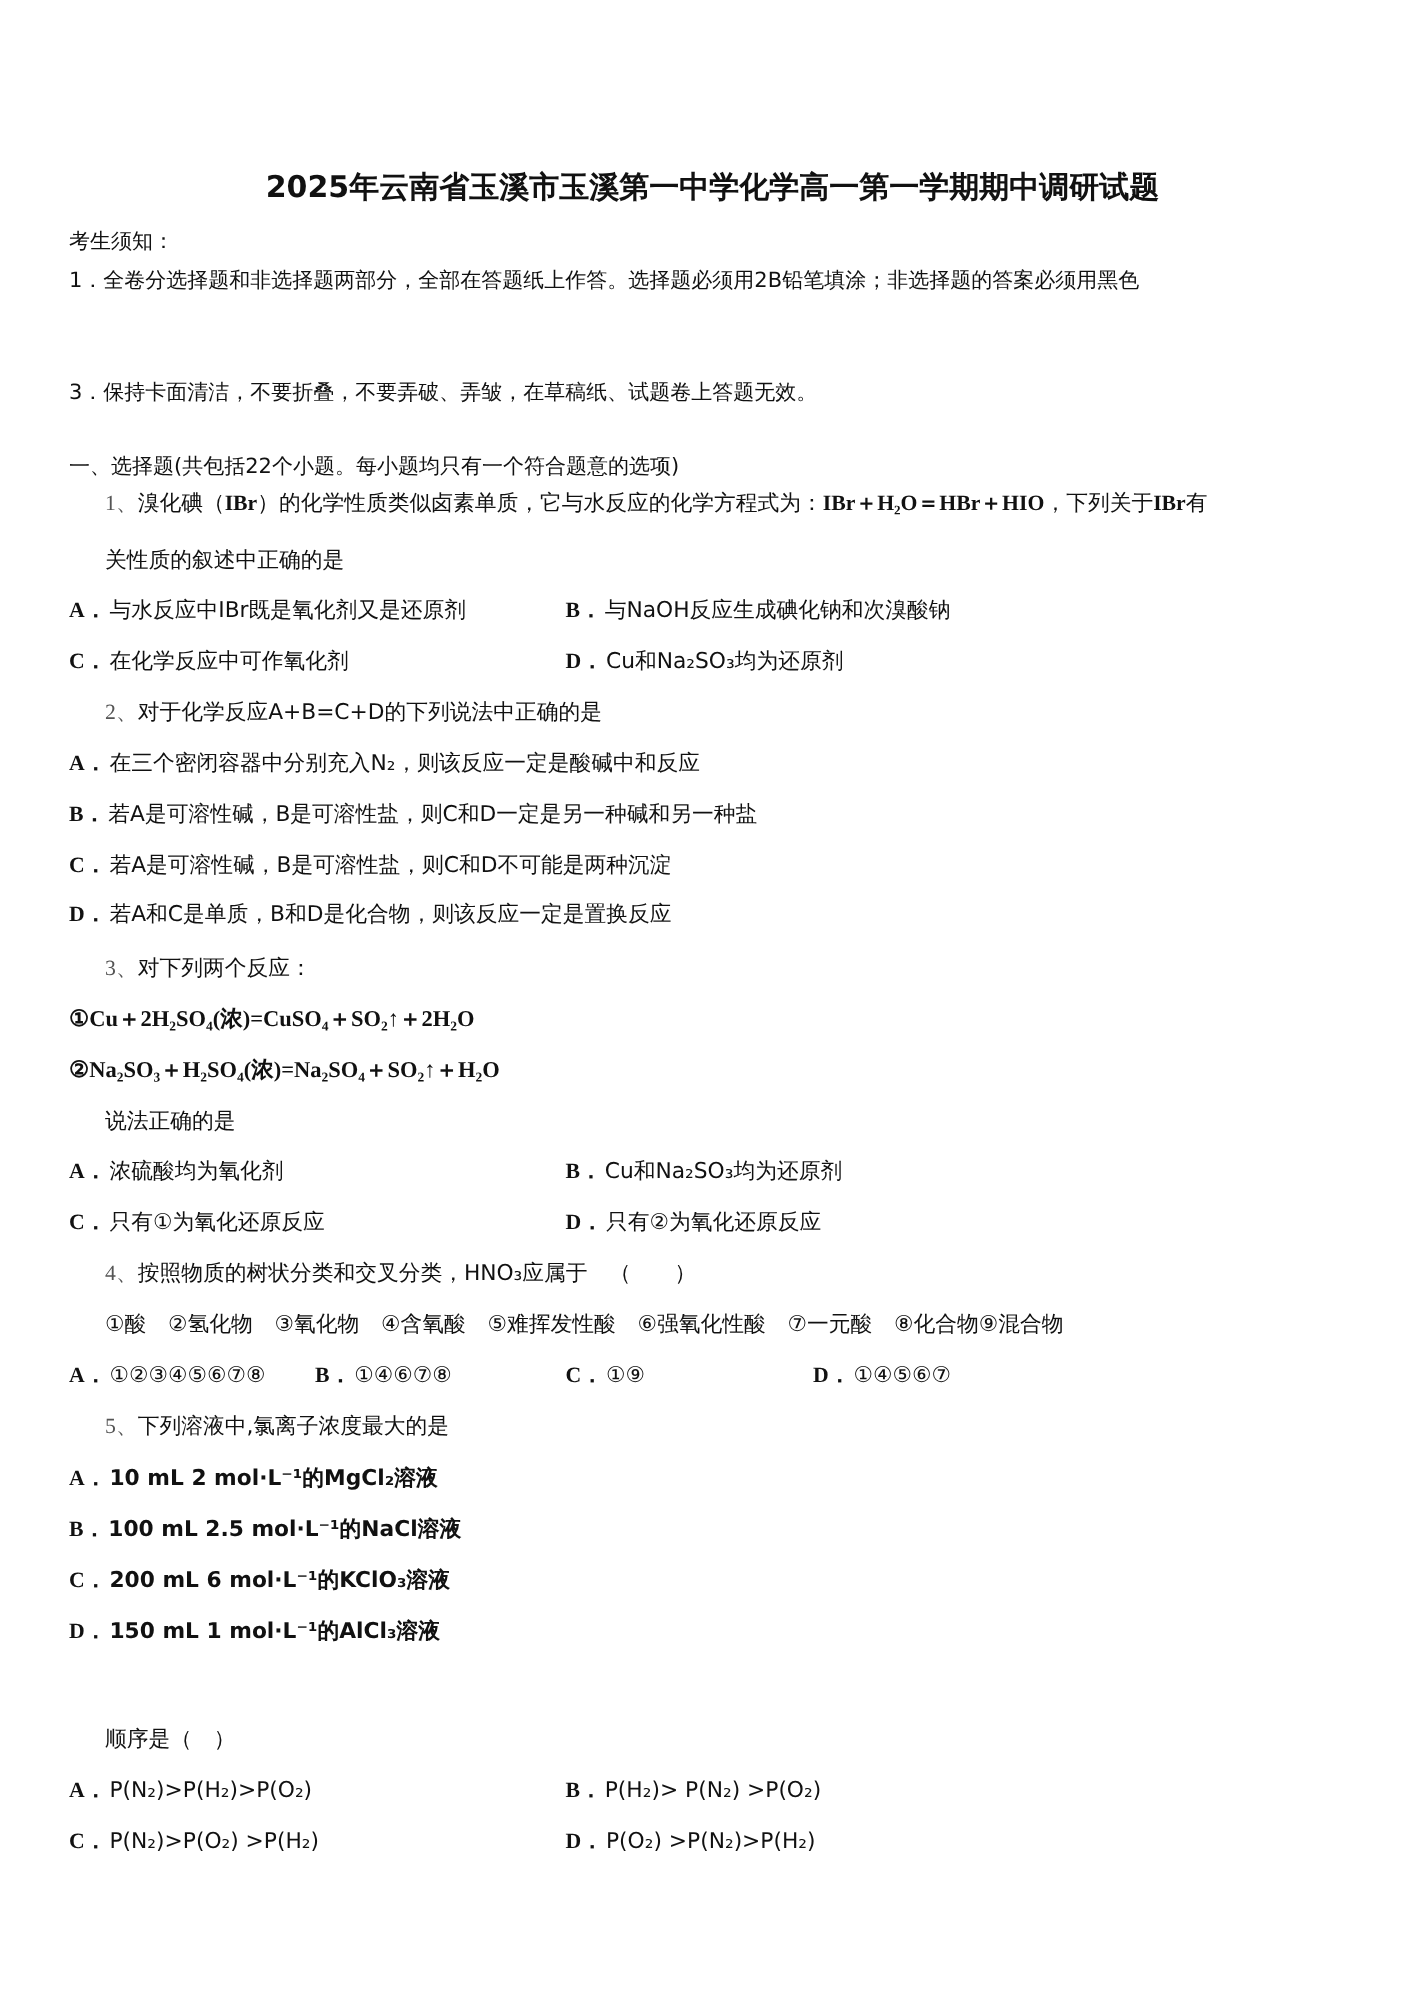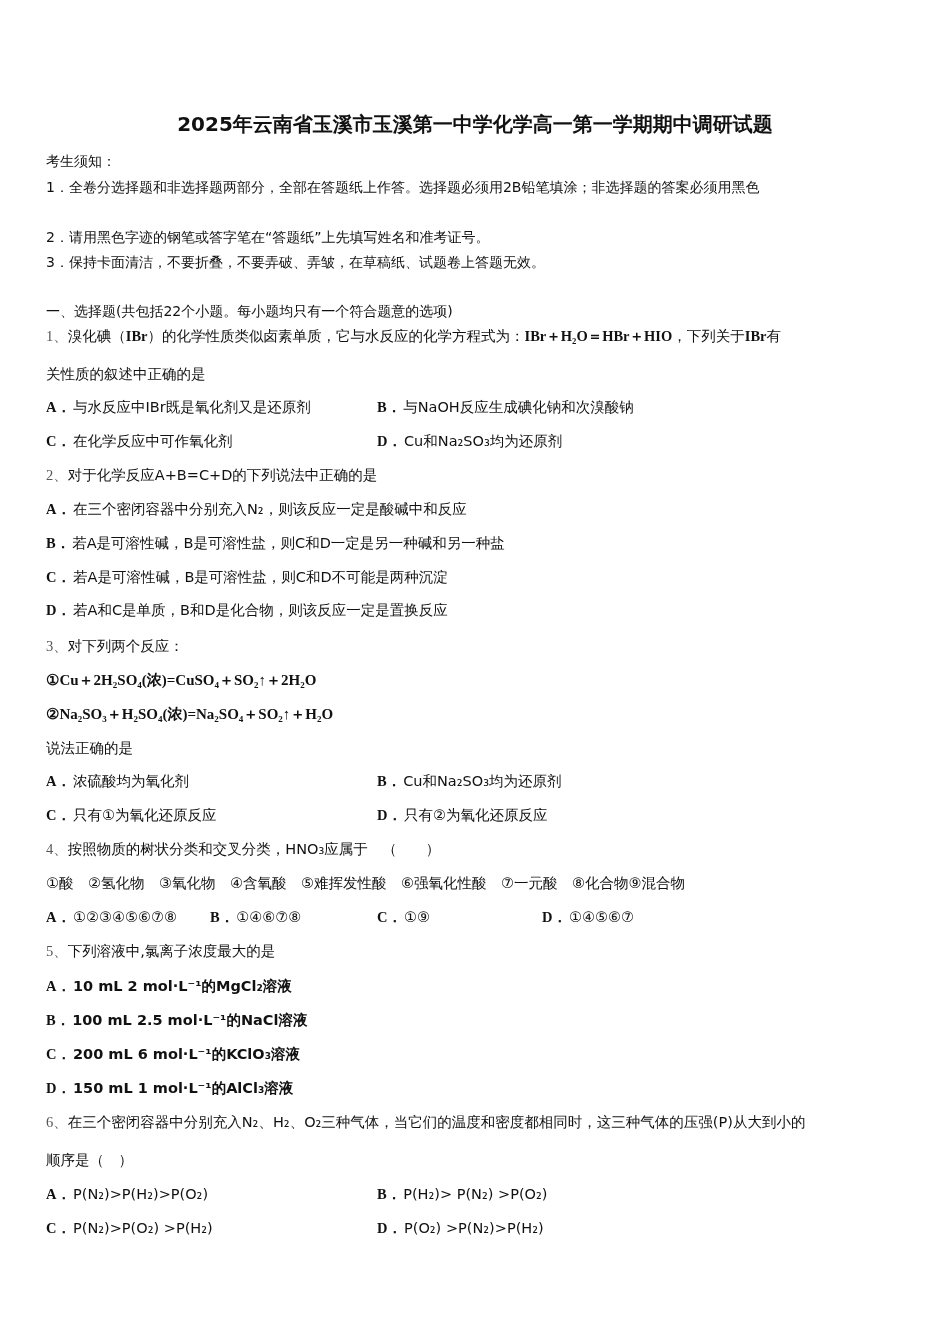--- a/index.html
+++ b/index.html
@@ -4,38 +4,37 @@
 <style>
   html, body { margin: 0; padding: 0; background: #ffffff; }
   body { width: 950px; height: 1344px; position: relative; overflow: hidden;
          font-family: "DejaVu Serif", "Liberation Serif", serif; color: #111; }
   .page { position: absolute; left: 0; top: 0; width: 950px; height: 1204px; }
   .title { position: absolute; left: 0; top: 111px; width: 950px; text-align: center;
            font-family: "DejaVu Sans", "Liberation Sans", sans-serif; font-weight: bold;
            font-size: 20px; letter-spacing: 0px; }
   .line { position: absolute; left: 46px; white-space: nowrap; font-size: 14.5px; line-height: 20px; }
   .notice { font-family: "DejaVu Sans", "Liberation Sans", sans-serif; font-size: 14px; }
-  .q { font-family: "DejaVu Sans", "Liberation Sans", sans-serif; font-size: 14.5px; }
+  .q { font-family: "DejaVu Sans", "Liberation Sans", sans-serif; font-size: 14.5px; margin-left: 24px; }
   .qnum { color: #555; font-family: "Liberation Serif", serif; }
   .b { font-weight: bold; font-family: "Liberation Serif", "DejaVu Serif", serif; }
   .opt { position: absolute; white-space: nowrap; font-size: 14.5px; line-height: 20px;
          font-family: "DejaVu Sans", "Liberation Sans", sans-serif; }
   .opt .lbl { font-weight: bold; font-family: "Liberation Serif", serif; margin-right: 2px; }
   .eq { font-family: "Liberation Serif", serif; font-weight: bold; font-size: 15px; }
 </style>
 </head>
 <body>
 
 <div class="page">
 
   <div class="title">2025年云南省玉溪市玉溪第一中学化学高一第一学期期中调研试题</div>
 
   <div class="line notice" style="top:151px">考生须知：</div>
   <div class="line notice" style="top:177px">1．全卷分选择题和非选择题两部分，全部在答题纸上作答。选择题必须用2B铅笔填涂；非选择题的答案必须用黑色</div>
-  <div class="line notice" style="top:227px">2．请用黑色字迹的钢笔或答字笔在“答题纸”上先填写姓名和准考证号。</div>
   <div class="line notice" style="top:252px">3．保持卡面清洁，不要折叠，不要弄破、弄皱，在草稿纸、试题卷上答题无效。</div>
 
   <div class="line notice" style="top:301px">一、选择题(共包括22个小题。每小题均只有一个符合题意的选项)</div>
 
   <div class="line q" style="top:326px">
     <span class="qnum">1、</span><span>溴化碘（</span><span class="b">IBr</span><span>）的化学性质类似卤素单质，它与水反应的化学方程式为：</span><span class="b">IBr＋H₂O＝HBr＋HIO</span><span>，下列关于</span><span class="b">IBr</span><span>有</span>
   </div>
   <div class="line q" style="top:364px">关性质的叙述中正确的是</div>
   <div class="opt" style="left:46px;top:397px"><span class="lbl">A．</span><span>与水反应中IBr既是氧化剂又是还原剂</span></div>
   <div class="opt" style="left:377px;top:397px"><span class="lbl">B．</span><span>与NaOH反应生成碘化钠和次溴酸钠</span></div>
@@ -63,20 +62,19 @@
   <div class="opt" style="left:210px;top:907px"><span class="lbl">B．</span><span>①④⑥⑦⑧</span></div>
   <div class="opt" style="left:377px;top:907px"><span class="lbl">C．</span><span>①⑨</span></div>
   <div class="opt" style="left:542px;top:907px"><span class="lbl">D．</span><span>①④⑤⑥⑦</span></div>
 
   <div class="line q" style="top:941px"><span class="qnum">5、</span><span>下列溶液中,氯离子浓度最大的是</span></div>
   <div class="opt b" style="left:46px;top:976px"><span class="lbl">A．</span><span>10 mL 2 mol·L⁻¹的MgCl₂溶液</span></div>
   <div class="opt b" style="left:46px;top:1010px"><span class="lbl">B．</span><span>100 mL 2.5 mol·L⁻¹的NaCl溶液</span></div>
   <div class="opt b" style="left:46px;top:1044px"><span class="lbl">C．</span><span>200 mL 6 mol·L⁻¹的KClO₃溶液</span></div>
   <div class="opt b" style="left:46px;top:1078px"><span class="lbl">D．</span><span>150 mL 1 mol·L⁻¹的AlCl₃溶液</span></div>
 
-  <div class="line q" style="top:1112px"><span class="qnum">6、</span><span>在三个密闭容器中分别充入N₂、H₂、O₂三种气体，当它们的温度和密度都相同时，这三种气体的压强(P)从大到小的</span></div>
   <div class="line q" style="top:1150px">顺序是（　）</div>
   <div class="opt" style="left:46px;top:1184px"><span class="lbl">A．</span><span>P(N₂)&gt;P(H₂)&gt;P(O₂)</span></div>
   <div class="opt" style="left:377px;top:1184px"><span class="lbl">B．</span><span>P(H₂)&gt; P(N₂) &gt;P(O₂)</span></div>
   <div class="opt" style="left:46px;top:1218px"><span class="lbl">C．</span><span>P(N₂)&gt;P(O₂) &gt;P(H₂)</span></div>
   <div class="opt" style="left:377px;top:1218px"><span class="lbl">D．</span><span>P(O₂) &gt;P(N₂)&gt;P(H₂)</span></div>
 
 </div>
 
 </body></html>

